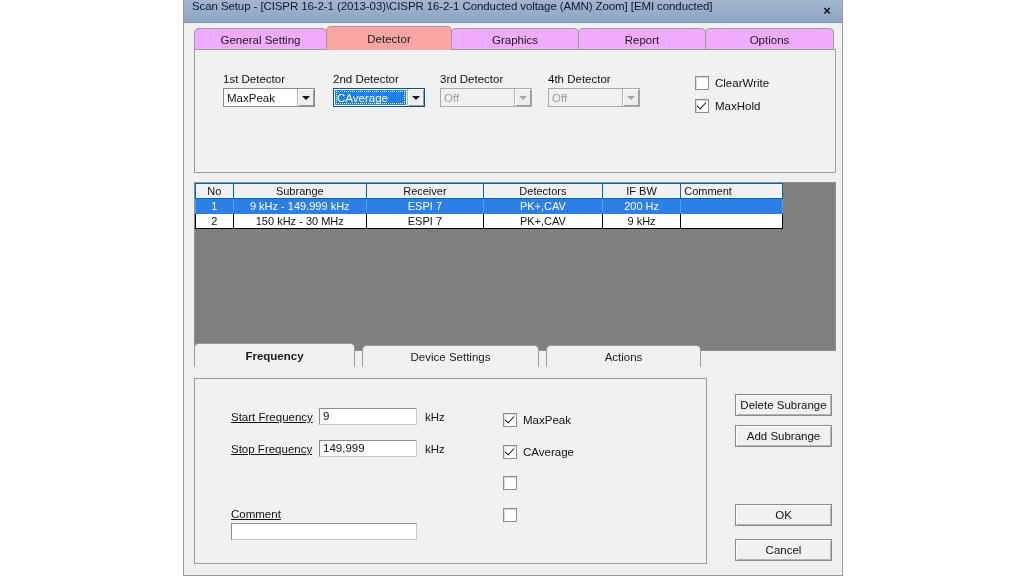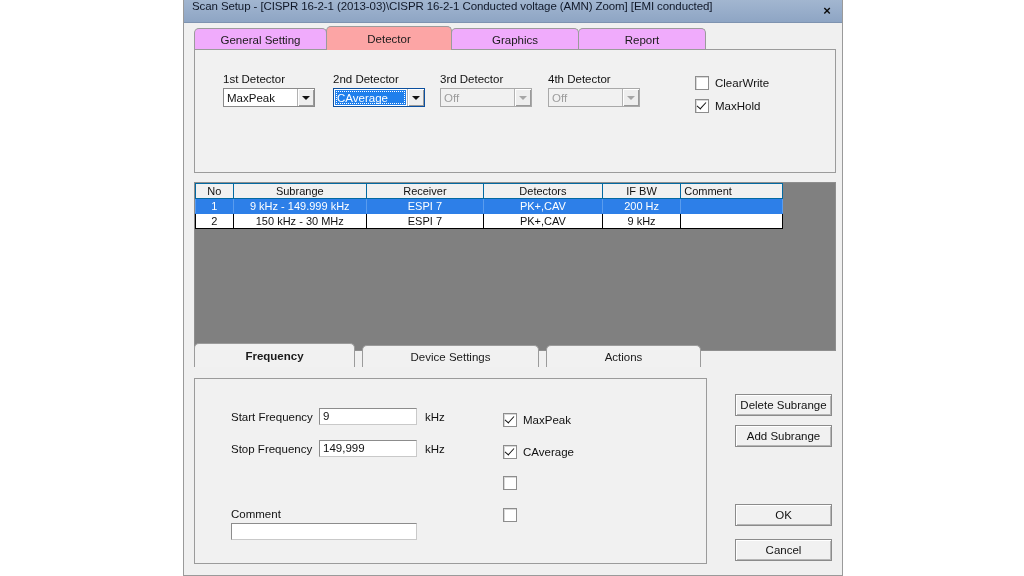--- a/index.html
+++ b/index.html
@@ -217,20 +217,21 @@
     width: 513px; height: 186px;
     background: #f1f1f1;
     border: 1px solid #9b9b9b;
     box-sizing: border-box;
   }
 
   .flabel {
     position: absolute;
     font-size: 11.5px; color: #111;
     white-space: nowrap;
+    text-decoration: underline;
   }
   .ftext {
     position: absolute;
     height: 17px;
     background: #ffffff;
     border: 1px solid #8c8c8c;
     border-right-color: #c9c9c9;
     border-bottom-color: #c9c9c9;
     box-sizing: border-box;
     font-size: 11.5px; color: #111;
@@ -274,20 +275,23 @@
         <span>General Setting</span>
       </div>
       <div class="tab active" style="width:126px">
         <span>Detector</span>
       </div>
       <div class="tab" style="width:128px">
         <span>Graphics</span>
       </div>
       <div class="tab" style="width:128px">
         <span>Report</span>
+      </div>
+      <div class="tab" style="width:129px">
+        <span>Options</span>
       </div>
     </div>
 
     <div class="panel-top">
 
       <div class="det-label" style="left:28px; top:23px;">1st Detector</div>
       <div class="combo" style="left:28px; top:38px; width:92px;">
         <span class="val">MaxPeak</span>
         <span class="arrow">
             <i></i>

